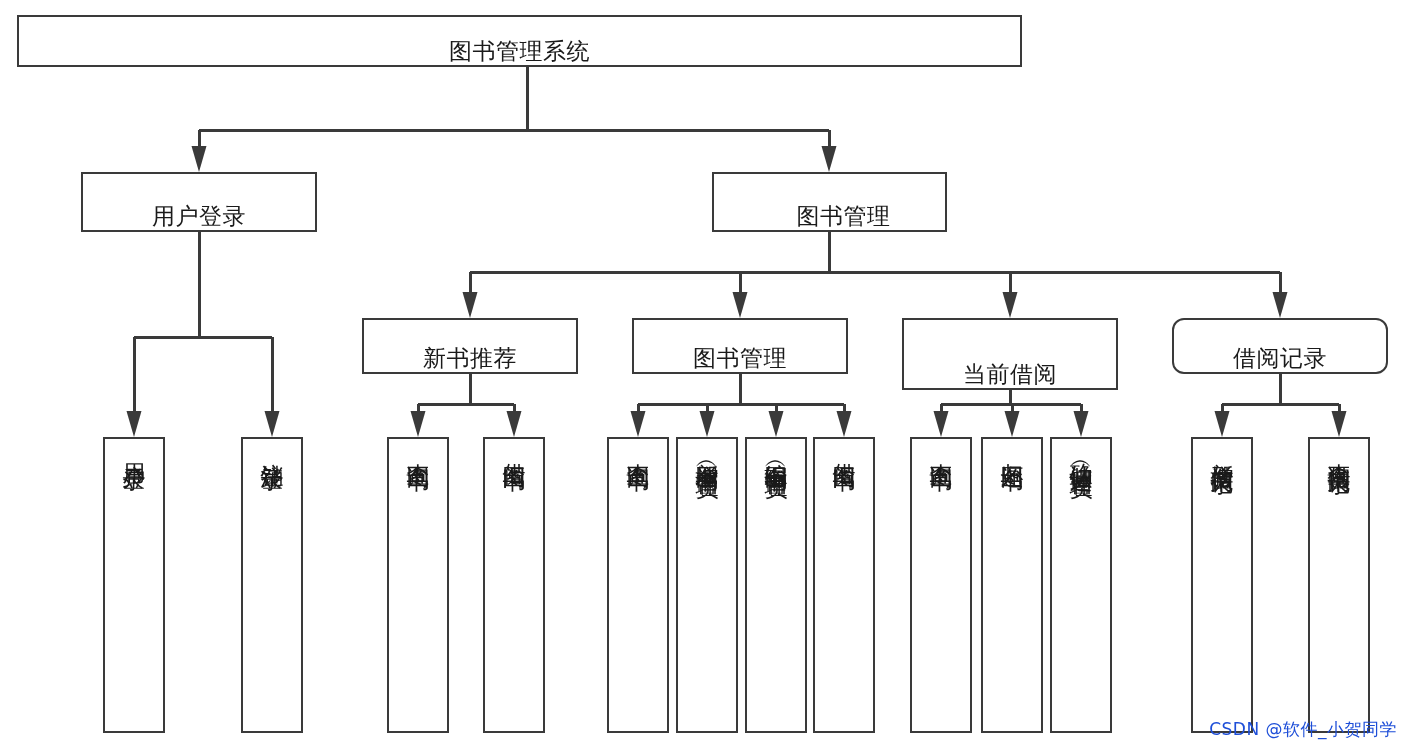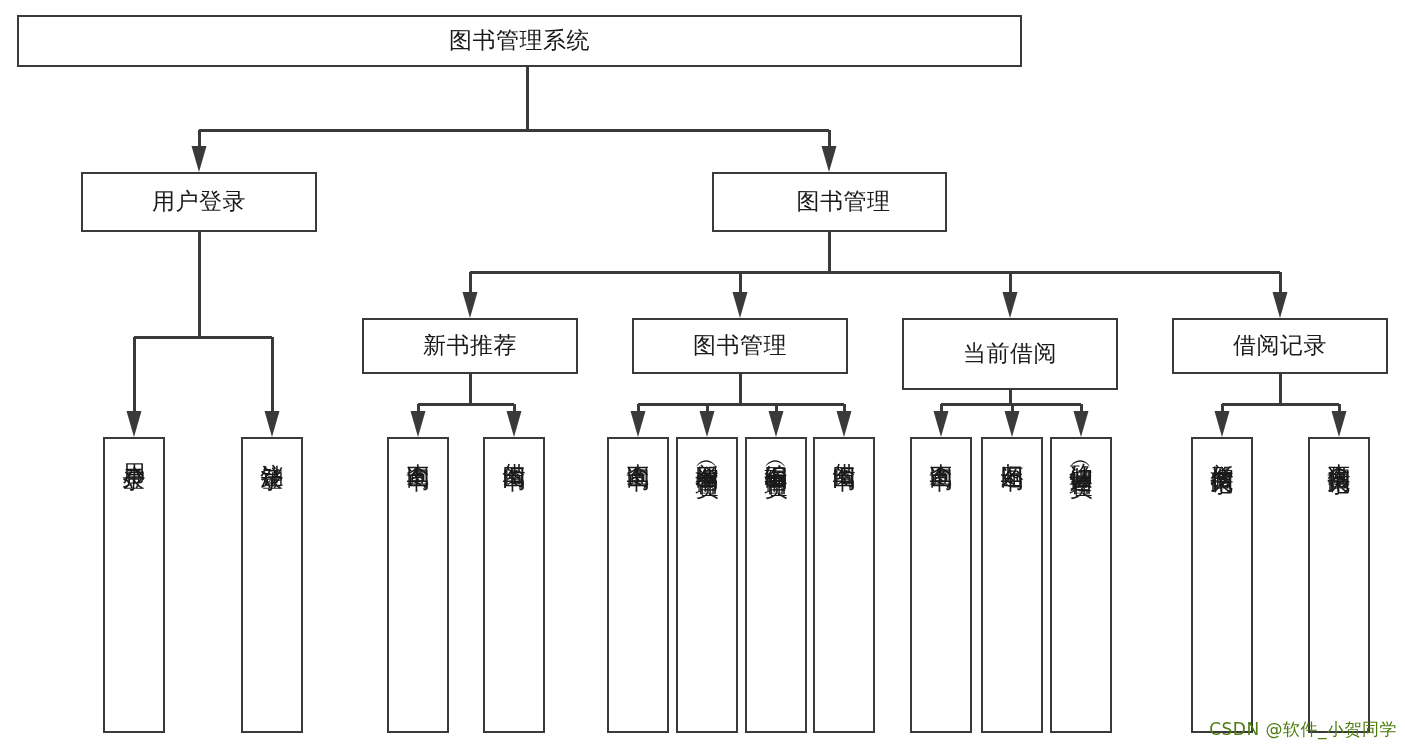--- a/index.html
+++ b/index.html
@@ -24,21 +24,21 @@
     top: 0;
     width: 1405px;
     height: 747px;
   }
   .node {
     position: absolute;
     box-sizing: border-box;
     background: #ffffff;
     border: 2px solid #3a3a3a;
     display: flex;
-    align-items: center;
+    align-items: flex-end;
     justify-content: center;
     overflow: hidden;
   }
   .node .node-label {
     color: #1a1a1a;
     line-height: 1.18;
     letter-spacing: 0.5px;
     text-align: center;
     white-space: nowrap;
   }
@@ -54,21 +54,21 @@
     text-orientation: upright;
     font-size: 23px;
     letter-spacing: 2px;
     line-height: 1;
   }
   #watermark {
     position: absolute;
     right: 8px;
     bottom: 6px;
     font-size: 17px;
-    color: #4d7c0f;
+    color: #1d4ed8;
     letter-spacing: 0.5px;
     white-space: nowrap;
     pointer-events: none;
   }
 </style>
 </head>
 <body>
 
 <div id="diagram-root">
 
@@ -141,21 +141,21 @@
       </div>
       <div class="node horizontal" style="left: 362px; top: 318px; width: 216px; height: 56px; border-color: rgb(58, 58, 58); font-family: Liberation Serif, serif;">
         <span class="node-label">新书推荐</span>
       </div>
       <div class="node horizontal" style="left: 632px; top: 318px; width: 216px; height: 56px; border-color: rgb(58, 58, 58);">
         <span class="node-label">图书管理</span>
       </div>
       <div class="node horizontal" style="left: 902px; top: 318px; width: 216px; height: 72px; border-color: rgb(58, 58, 58);">
         <span class="node-label">当前借阅</span>
       </div>
-      <div class="node horizontal" style="left: 1172px; top: 318px; width: 216px; height: 56px; border-color: rgb(58, 58, 58);">
+      <div class="node horizontal" style="left: 1172px; top: 318px; width: 216px; height: 56px; border-color: rgb(58, 58, 58); border-radius: 12px;">
         <span class="node-label">借阅记录</span>
       </div>
       <div class="node vertical" style="left: 103px; top: 437px; width: 62px; height: 296px; border-color: rgb(58, 58, 58);">
         <span class="node-label">用户登录</span>
       </div>
       <div class="node vertical" style="left: 241px; top: 437px; width: 62px; height: 296px; border-color: rgb(58, 58, 58);">
         <span class="node-label">注销登录</span>
       </div>
       <div class="node vertical" style="left: 387px; top: 437px; width: 62px; height: 296px; border-color: rgb(58, 58, 58);">
         <span class="node-label">查询图书</span>

